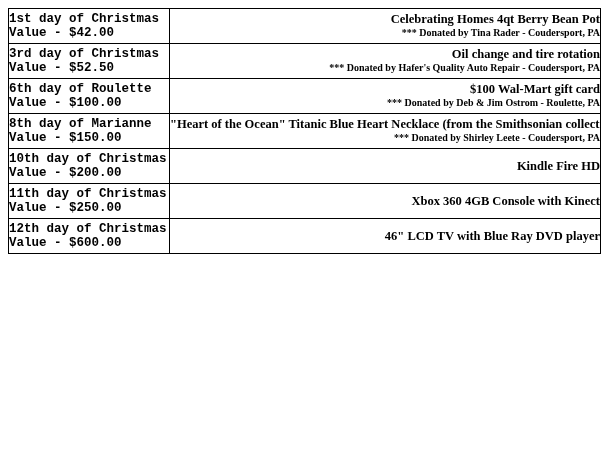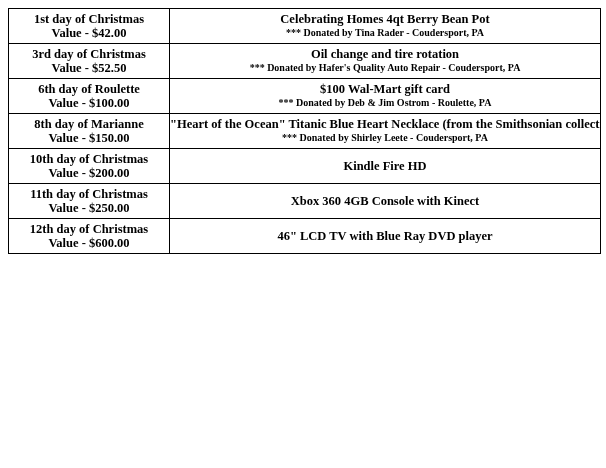--- a/index.html
+++ b/index.html
@@ -26,27 +26,27 @@
     width: 592px;
     table-layout: fixed;
   }
   table.auction td {
     border: 1px solid #000000;
     vertical-align: middle;
     padding: 0;
   }
   td.daycell {
     width: 160px;
-    text-align: center;
     padding: 2px 4px 3px 4px;
+    font-family: Liberation Mono, monospace;
   }
   td.itemcell {
     width: 430px;
     padding: 2px 4px 3px 5px;
-    text-align: center;
+    text-align: right;
   }
   .day-line {
     font-weight: bold;
     font-size: 12.5px;
     line-height: 14px;
     white-space: nowrap;
   }
   .value-line {
     font-weight: bold;
     font-size: 12.5px;

